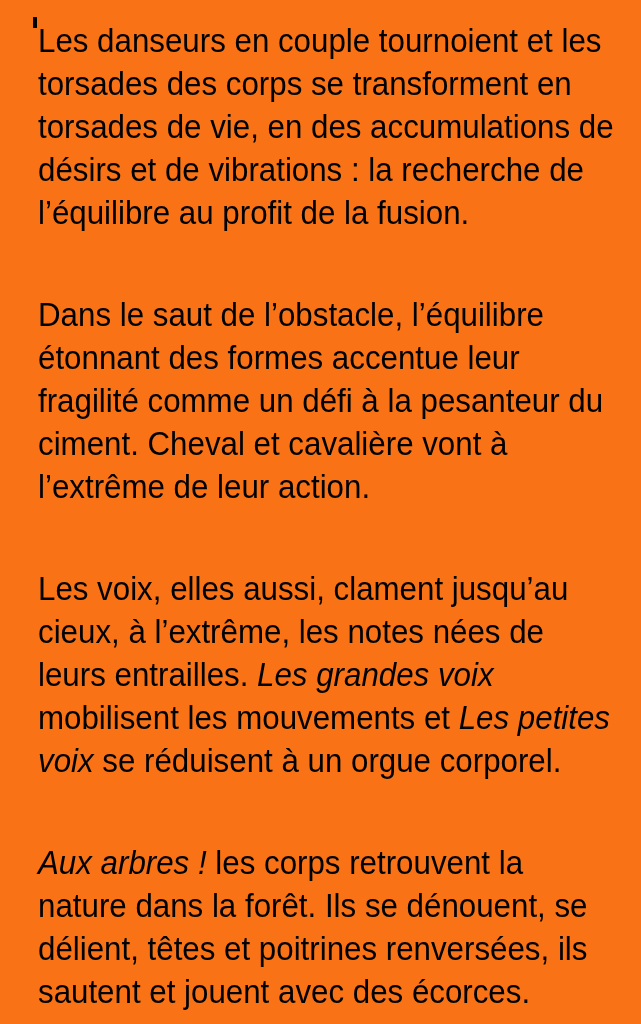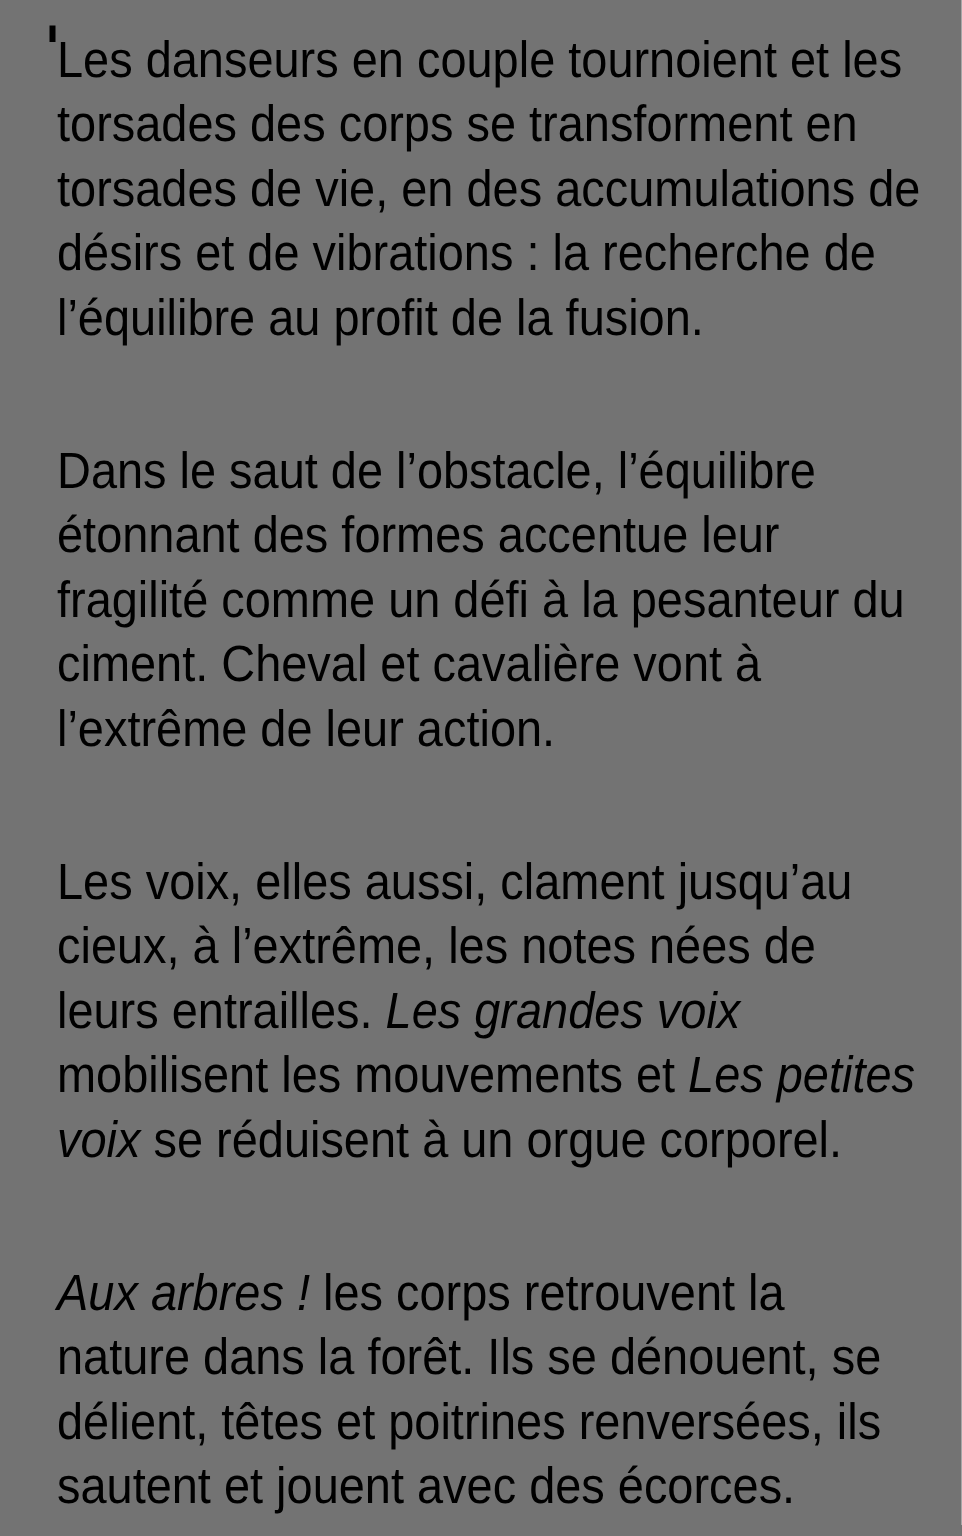--- a/index.html
+++ b/index.html
@@ -10,21 +10,21 @@
     width: 641px;
     height: 1024px;
     background: #ffffff;
     overflow: hidden;
     position: relative;
     font-family: "Liberation Sans", sans-serif;
   }
   .page {
     position: absolute;
     inset: 0;
-    background: #737373;
+    background: #f97316;
   }
   .crop-artifact {
     position: absolute;
     left: 33px;
     top: 17px;
     width: 4px;
     height: 11px;
     background: #000000;
   }
   .doc {

